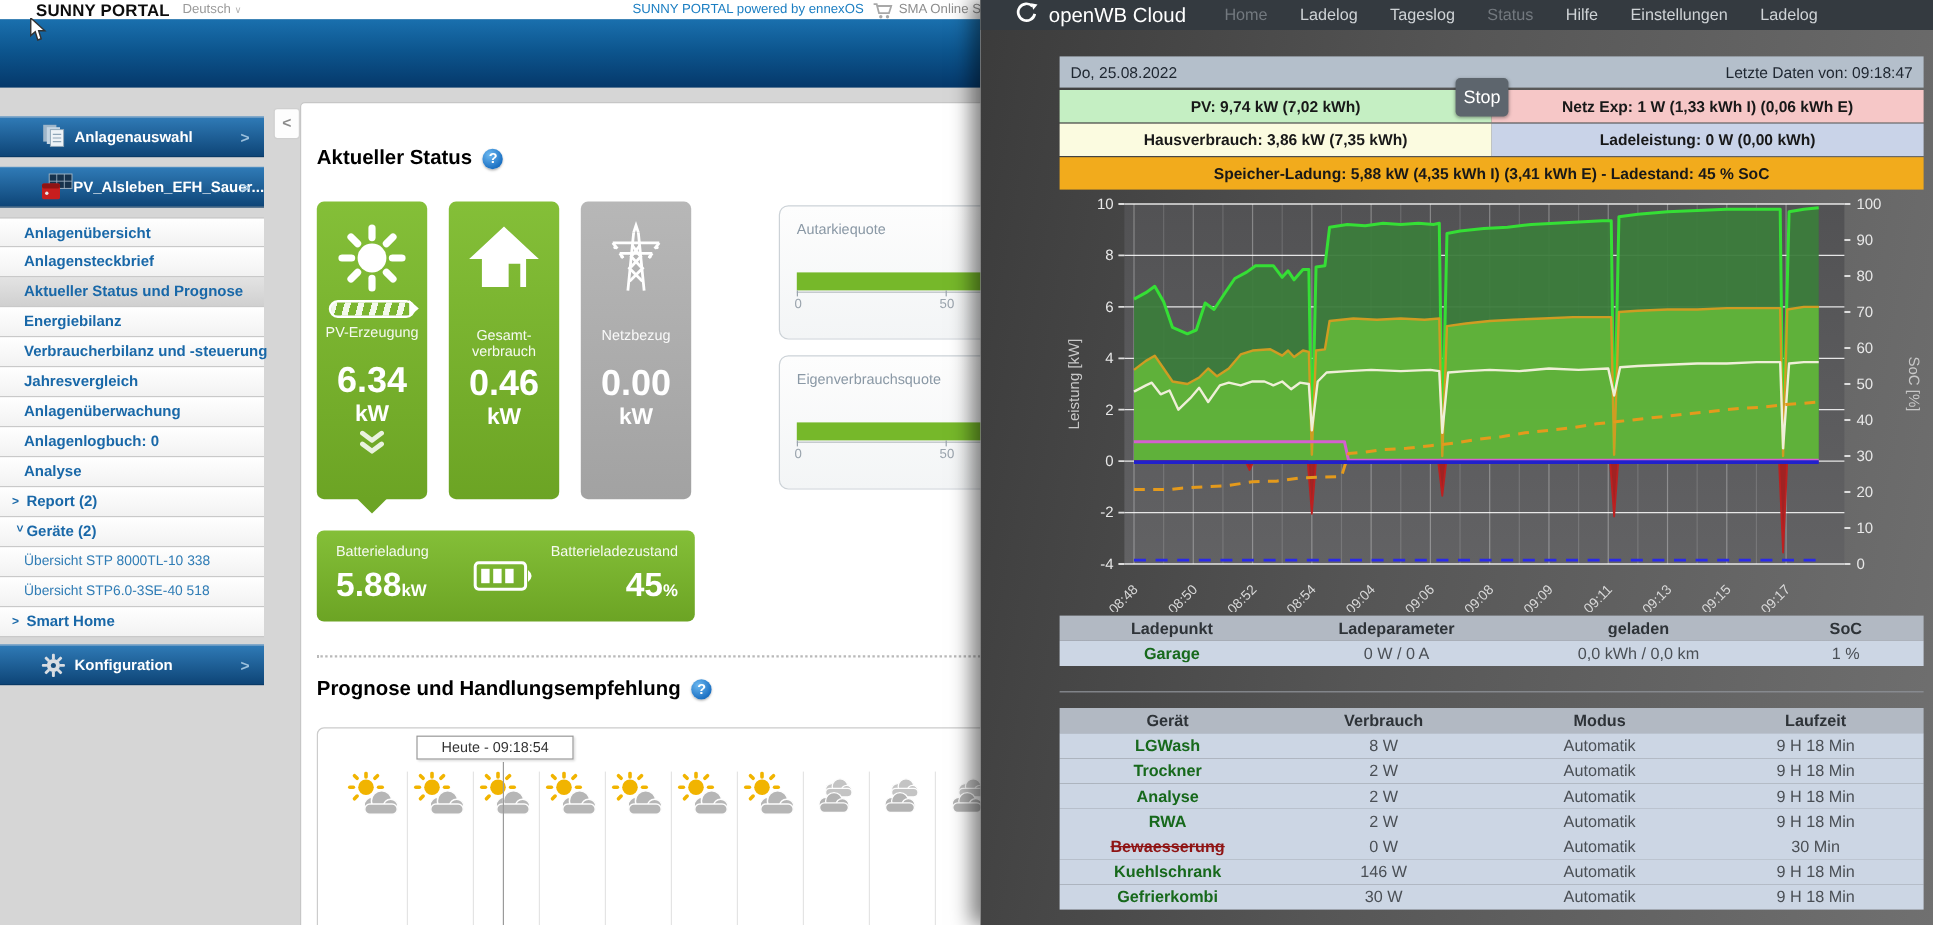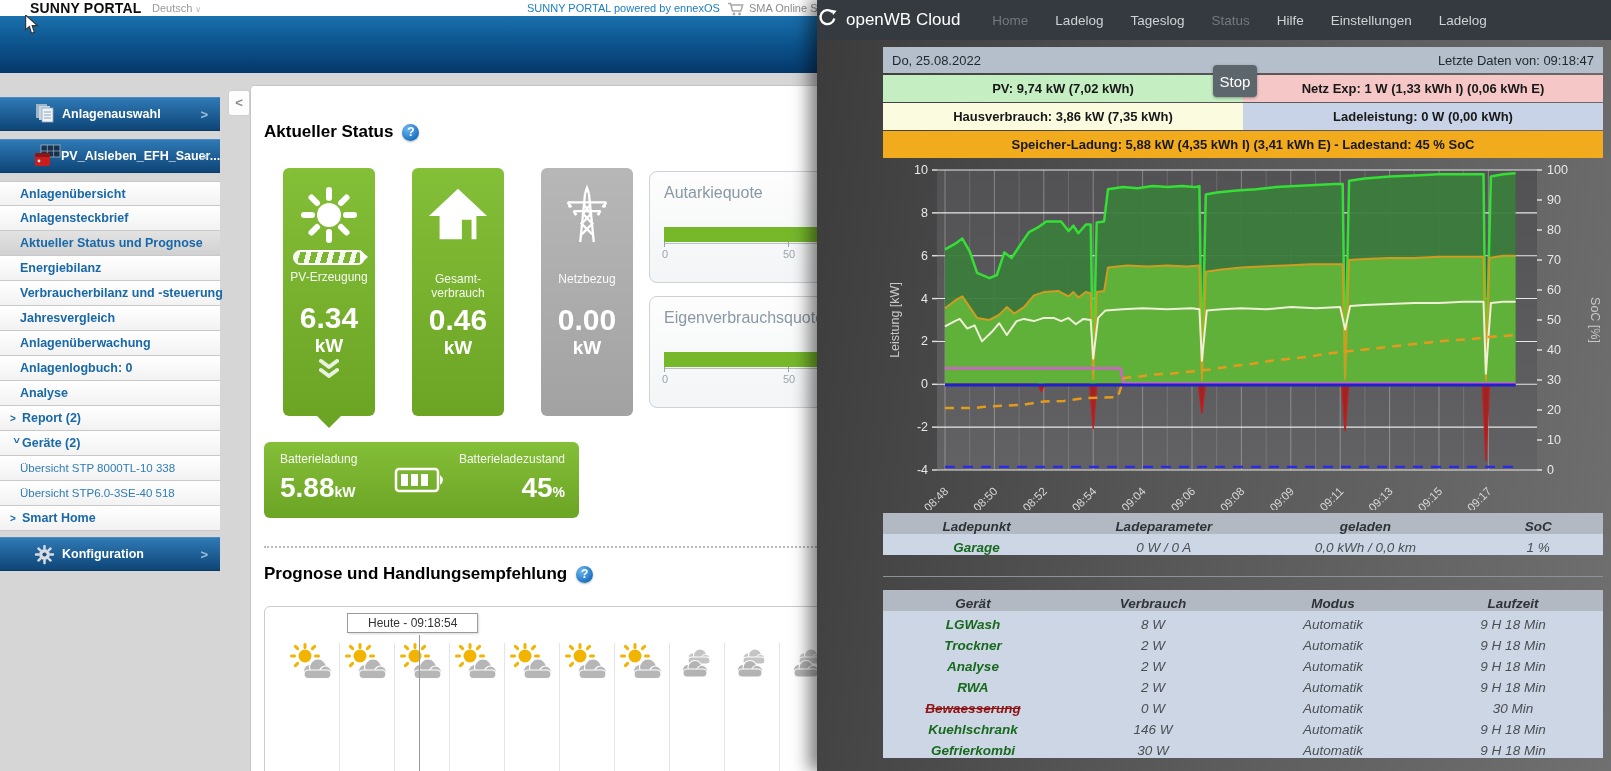--- a/index.html
+++ b/index.html
@@ -44,21 +44,21 @@
     border:1px solid #cfcfcf; border-radius:3px; color:#8a8a8a; font-size:13px; font-weight:bold;
     text-align:center; line-height:24px; z-index:5; cursor:pointer; }
   .sp-h1 { position:absolute; left:13px; display:flex; align-items:center; gap:9px;
     font-size:17px; font-weight:bold; color:#000; }
   .help { width:17px; height:17px; border-radius:50%; color:#fff; font-weight:bold; font-size:12px;
     line-height:17px; text-align:center; cursor:pointer;
     background:radial-gradient(circle at 35% 30%, #6cb8f0, #1d72c4 70%, #135a9e);
     box-shadow:0 1px 2px rgba(0,0,0,.3); }
 
   #tiles { position:absolute; left:13px; top:82px; display:flex; gap:18px; }
-  .tile { width:92px; height:248px; border-radius:6px; position:relative; text-align:center;margin-left:19px; }
+  .tile { width:92px; height:248px; border-radius:6px; position:relative; text-align:center; }
   .tile.green { background:linear-gradient(180deg,#84bf38,#6ca424); }
   .tile.gray  { background:linear-gradient(180deg,#b7b7b7,#a2a2a2); }
   .tile .t-icon { margin-top:16px; height:64px; }
   .tile .band { width:72px; height:15px; margin:2px auto 0; border:2px solid #fff; border-radius:8px;
     background:repeating-linear-gradient(105deg, rgba(255,255,255,.9) 0 5px, rgba(255,255,255,0) 5px 11px);
     position:relative; }
   .tile .band::after { content:""; position:absolute; right:-12px; top:-2px; border:7px solid transparent; border-left:8px solid #fff; }
   .tile .t-label { margin-top:6px; min-height:28px; font-size:12px; line-height:1.15; color:rgba(255,255,255,.93);
     padding:0 4px; overflow-wrap:break-word; }
   .tile .t-value { font-size:30px; font-weight:bold; color:#fff; margin-top:2px; }
@@ -70,21 +70,21 @@
     background:linear-gradient(180deg,#84bf38,#6ca424); color:#fff; }
   .bat-lab-l { position:absolute; left:16px; top:10px; font-size:12px; color:rgba(255,255,255,.93); }
   .bat-lab-r { position:absolute; right:14px; top:10px; font-size:12px; color:rgba(255,255,255,.93);text-align:center; }
   .bat-val-l { position:absolute; left:16px; top:30px; font-size:28px; font-weight:bold; }
   .bat-val-r { position:absolute; right:14px; top:30px; font-size:28px; font-weight:bold; }
   .bat-unit { font-size:14px; font-weight:bold; }
   .bat-icon { position:absolute; left:50%; top:24px; transform:translateX(-50%); }
 
   .gauge { position:absolute; left:398px; width:230px; height:112px; border:1px solid #ccd2d7; border-radius:8px;
     background:linear-gradient(180deg,#fdfdfd,#f3f5f6); }
-  .gauge .g-label { position:absolute; left:14px; top:12px; font-size:16px; color:#8a98a5; }
+  .gauge .g-label { position:absolute; left:14px; top:12px; font-size:12px; color:#8a98a5; }
   .gauge .g-bar { position:absolute; left:14px; top:55px; width:240px; height:15px; background:#76b82a; }
   .gauge .g-base { position:absolute; left:14px; top:71px; width:240px; height:1px; background:#b9bfc4; }
   .gauge .g-t0 { position:absolute; left:12px; top:76px; font-size:11px; color:#9aa4ad; }
   .gauge .g-t50 { position:absolute; left:133px; top:76px; font-size:11px; color:#9aa4ad; }
   .gauge .g-tick0 { position:absolute; left:14px; top:70px; width:1px; height:5px; background:#9aa4ad; }
   .gauge .g-tick50 { position:absolute; left:138px; top:70px; width:1px; height:5px; background:#9aa4ad; }
 
   .dotted-sep { position:absolute; left:13px; top:460px; width:585px; border-top:2px dotted #b9b9b9; }
 
   #forecast-card { position:absolute; left:13px; top:520px; width:600px; height:300px;
@@ -93,39 +93,39 @@
     font-size:12px; color:#333; z-index:3; box-shadow:1px 1px 2px rgba(0,0,0,.15); white-space:nowrap; }
   .fc-vline { position:absolute; left:154px; top:28px; width:1px; height:270px; background:#9a9a9a; z-index:2; }
   #fc-row { position:absolute; left:20px; top:36px; display:flex; }
   .fc-cell { width:55px; height:255px; border-right:1px solid #e4e4e4; display:flex; justify-content:center; }
   .fc-cell:last-child { border-right:none; }
 
   
   #owb { position:absolute; left:817px; top:0; width:794px; height:771px; overflow:hidden;
     background:linear-gradient(100deg,#3b3b3b 0%, #565656 45%, #707070 100%);
     box-shadow:-8px 0 16px rgba(0,0,0,.5); }
-  .owb-nav { position:absolute; left:0; top:0; width:100%; height:40px; background:#343a40;
-    display:flex; align-items:center; }
+  .owb-nav { position:absolute; left:0; top:0; width:100%; height:25px; background:#343a40;
+    display:flex; align-items:center; padding-left:28px; }
   .owb-brand { display:flex; align-items:center; gap:8px; color:#fff; font-size:17px; cursor:pointer; white-space:nowrap; }
   #owb-navitems { display:flex; margin-left:32px; gap:27px; }
   .owb-navitem { font-size:13.5px; color:#cfd3d6; cursor:pointer; white-space:nowrap; }
   .owb-navitem.dim { color:#73797f; }
   #owb-content { position:absolute; left:66px; top:47px; width:720px; }
   .owb-statusbar { height:26px; background:#b4bfcb; display:flex; align-items:center; justify-content:space-between;
     padding:0 9px; font-size:13px; color:#1e2630; margin-bottom:2px; }
   .stop-btn { position:absolute; left:330px; top:18px; width:44px; height:32px; background:#5d656d; border:none;
     border-radius:4px; color:#fff; font-size:15px; font-family:"Liberation Sans",sans-serif; cursor:pointer;
     z-index:4; box-shadow:0 1px 3px rgba(0,0,0,.35); }
   #owb-boxes { display:flex; flex-wrap:wrap; width:720px; }
   .owb-box { height:27px; line-height:27px; text-align:center; font-size:13px; font-weight:bold; color:#181818;
     margin-bottom:1px; width:360px; }
   .owb-box.full { width:720px; }
   #owb-chart { position:relative; width:720px; height:348px; margin-top:3px; }
   .owb-table { width:720px; margin-top:3px; }
-  .owb-tr { display:flex; height:21px; align-items:flex-end;font-style:italic; }
+  .owb-tr { display:flex; height:21px; align-items:center; }
   .owb-tr.head { background:#b2b9c3; font-weight:bold; color:#2e3338; }
   .owb-tr.data { background:#ccd6e4; color:#4a4f55; }
   .owb-td { text-align:center; font-size:13.5px; white-space:nowrap; overflow:hidden; }
   .owb-td.devname { color:#17691c; font-weight:bold; cursor:pointer; }
   .owb-td.devname.struck { color:#8f1414; text-decoration:line-through; }
   .owb-divider { width:720px; height:1px; background:#8e9298; margin-top:21px; }
   .owb-gap { height:10px; }
 </style>
 </head>
 <body>

